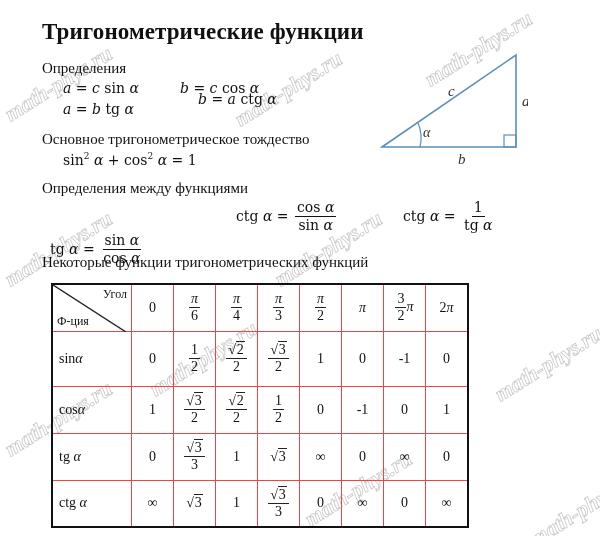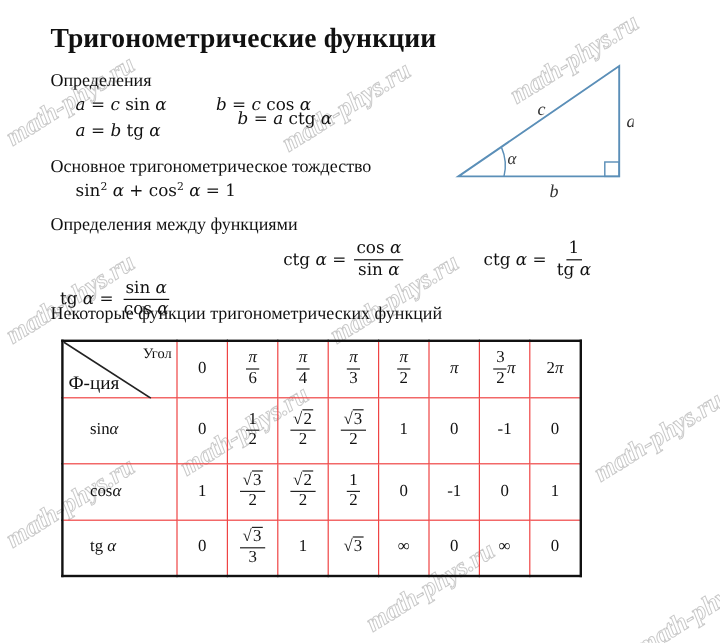--- a/index.html
+++ b/index.html
@@ -12,25 +12,25 @@
   .math i { font-style:italic; }
   .frac { display:inline-flex; flex-direction:column; align-items:center; vertical-align:middle; margin:0 2px; }
   .frac .num { padding:0 2px 1px; border-bottom:1px solid #111; line-height:1.1; }
   .frac .den { padding:1px 2px 0; line-height:1.1; }
   .watermark { font-family:"Liberation Serif", serif; font-size:22px; font-weight:bold; font-style:italic;
                color:transparent; -webkit-text-stroke:0.8px #c9c9c9; transform:rotate(-32deg);
                transform-origin:left top; white-space:nowrap; pointer-events:none; }
   table.tv { position:absolute; left:51px; top:283px; border-collapse:collapse;
              border:2.5px solid #111; font-family:"Liberation Serif", serif; font-size:14px; }
   table.tv td { border:1px solid #ef4444; text-align:center; vertical-align:middle; padding:0; width:41px; }
-  table.tv td.fn { width:72px; text-align:left; padding-left:22px; font-size:14px; }
+  table.tv td.fn { width:72px; text-align:left; padding-left:6px; font-size:14px; }
   table.tv td.corner { width:78px; position:relative; padding:0; }
   .corner svg { position:absolute; left:0; top:0; }
   .corner .top { position:absolute; right:4px; top:2px; font-size:12px; }
-  .corner .bot { position:absolute; left:4px; bottom:2px; font-size:16px; }
+  .corner .bot { position:absolute; left:4px; bottom:2px; font-size:12px; }
   .tf { display:inline-flex; flex-direction:column; align-items:center; vertical-align:middle; }
   .tf .n { border-bottom:1px solid #222; padding:0 2px; line-height:1.15; }
   .tf .d { padding:0 2px; line-height:1.15; }
   .pi { font-style:italic; }
   .sqrt { white-space:nowrap; }
   .sqrt .rad { border-top:1px solid #222; padding:0 1px; }
 </style>
 </head>
 <body>
 
@@ -169,14 +169,28 @@
             <span class="n"><span class="sqrt">√<span class="rad">3</span></span></span>
             <span class="d">3</span>
           </span></td>
     <td>1</td>
     <td><span class="sqrt">√<span class="rad">3</span></span></td>
     <td>∞</td>
     <td>0</td>
     <td>∞</td>
     <td>0</td>
   </tr>
+  <tr style="height:47px;">
+    <td class="fn">ctg <i>α</i></td>
+    <td>∞</td>
+    <td><span class="sqrt">√<span class="rad">3</span></span></td>
+    <td>1</td>
+    <td><span class="tf">
+            <span class="n"><span class="sqrt">√<span class="rad">3</span></span></span>
+            <span class="d">3</span>
+          </span></td>
+    <td>0</td>
+    <td>∞</td>
+    <td>0</td>
+    <td>∞</td>
+  </tr>
 </tbody>
   </table>
 
 </body></html>

